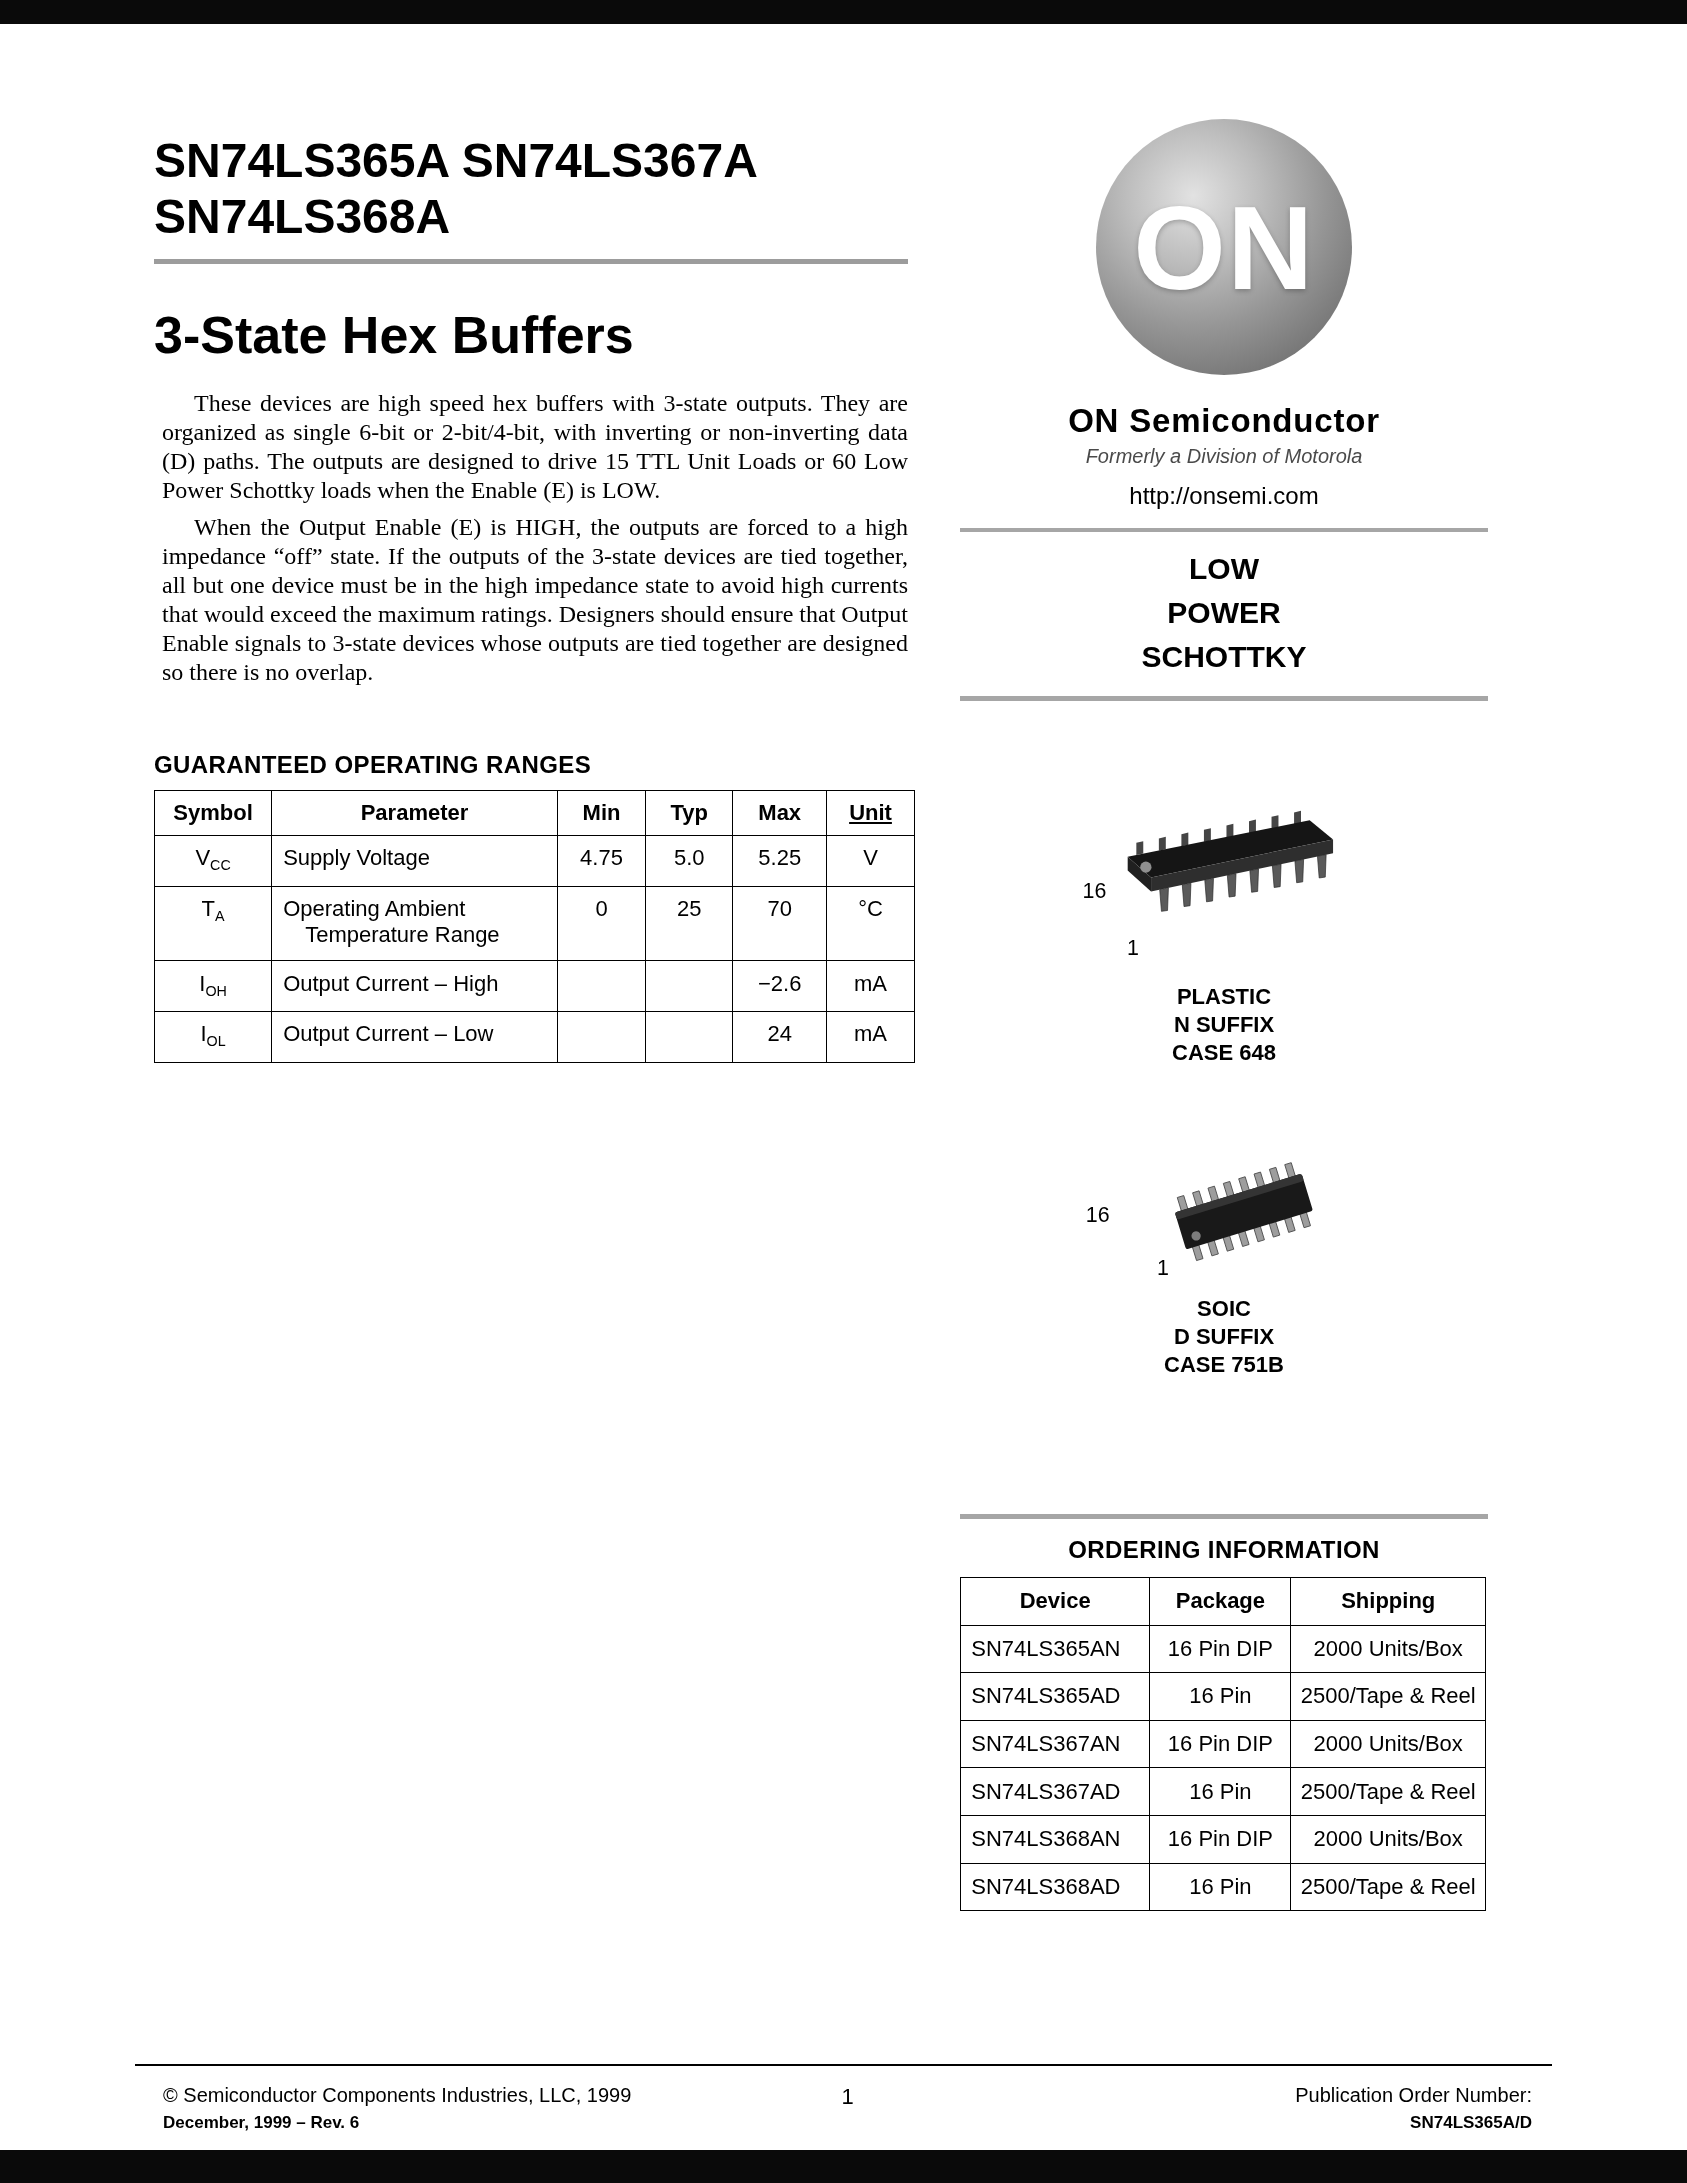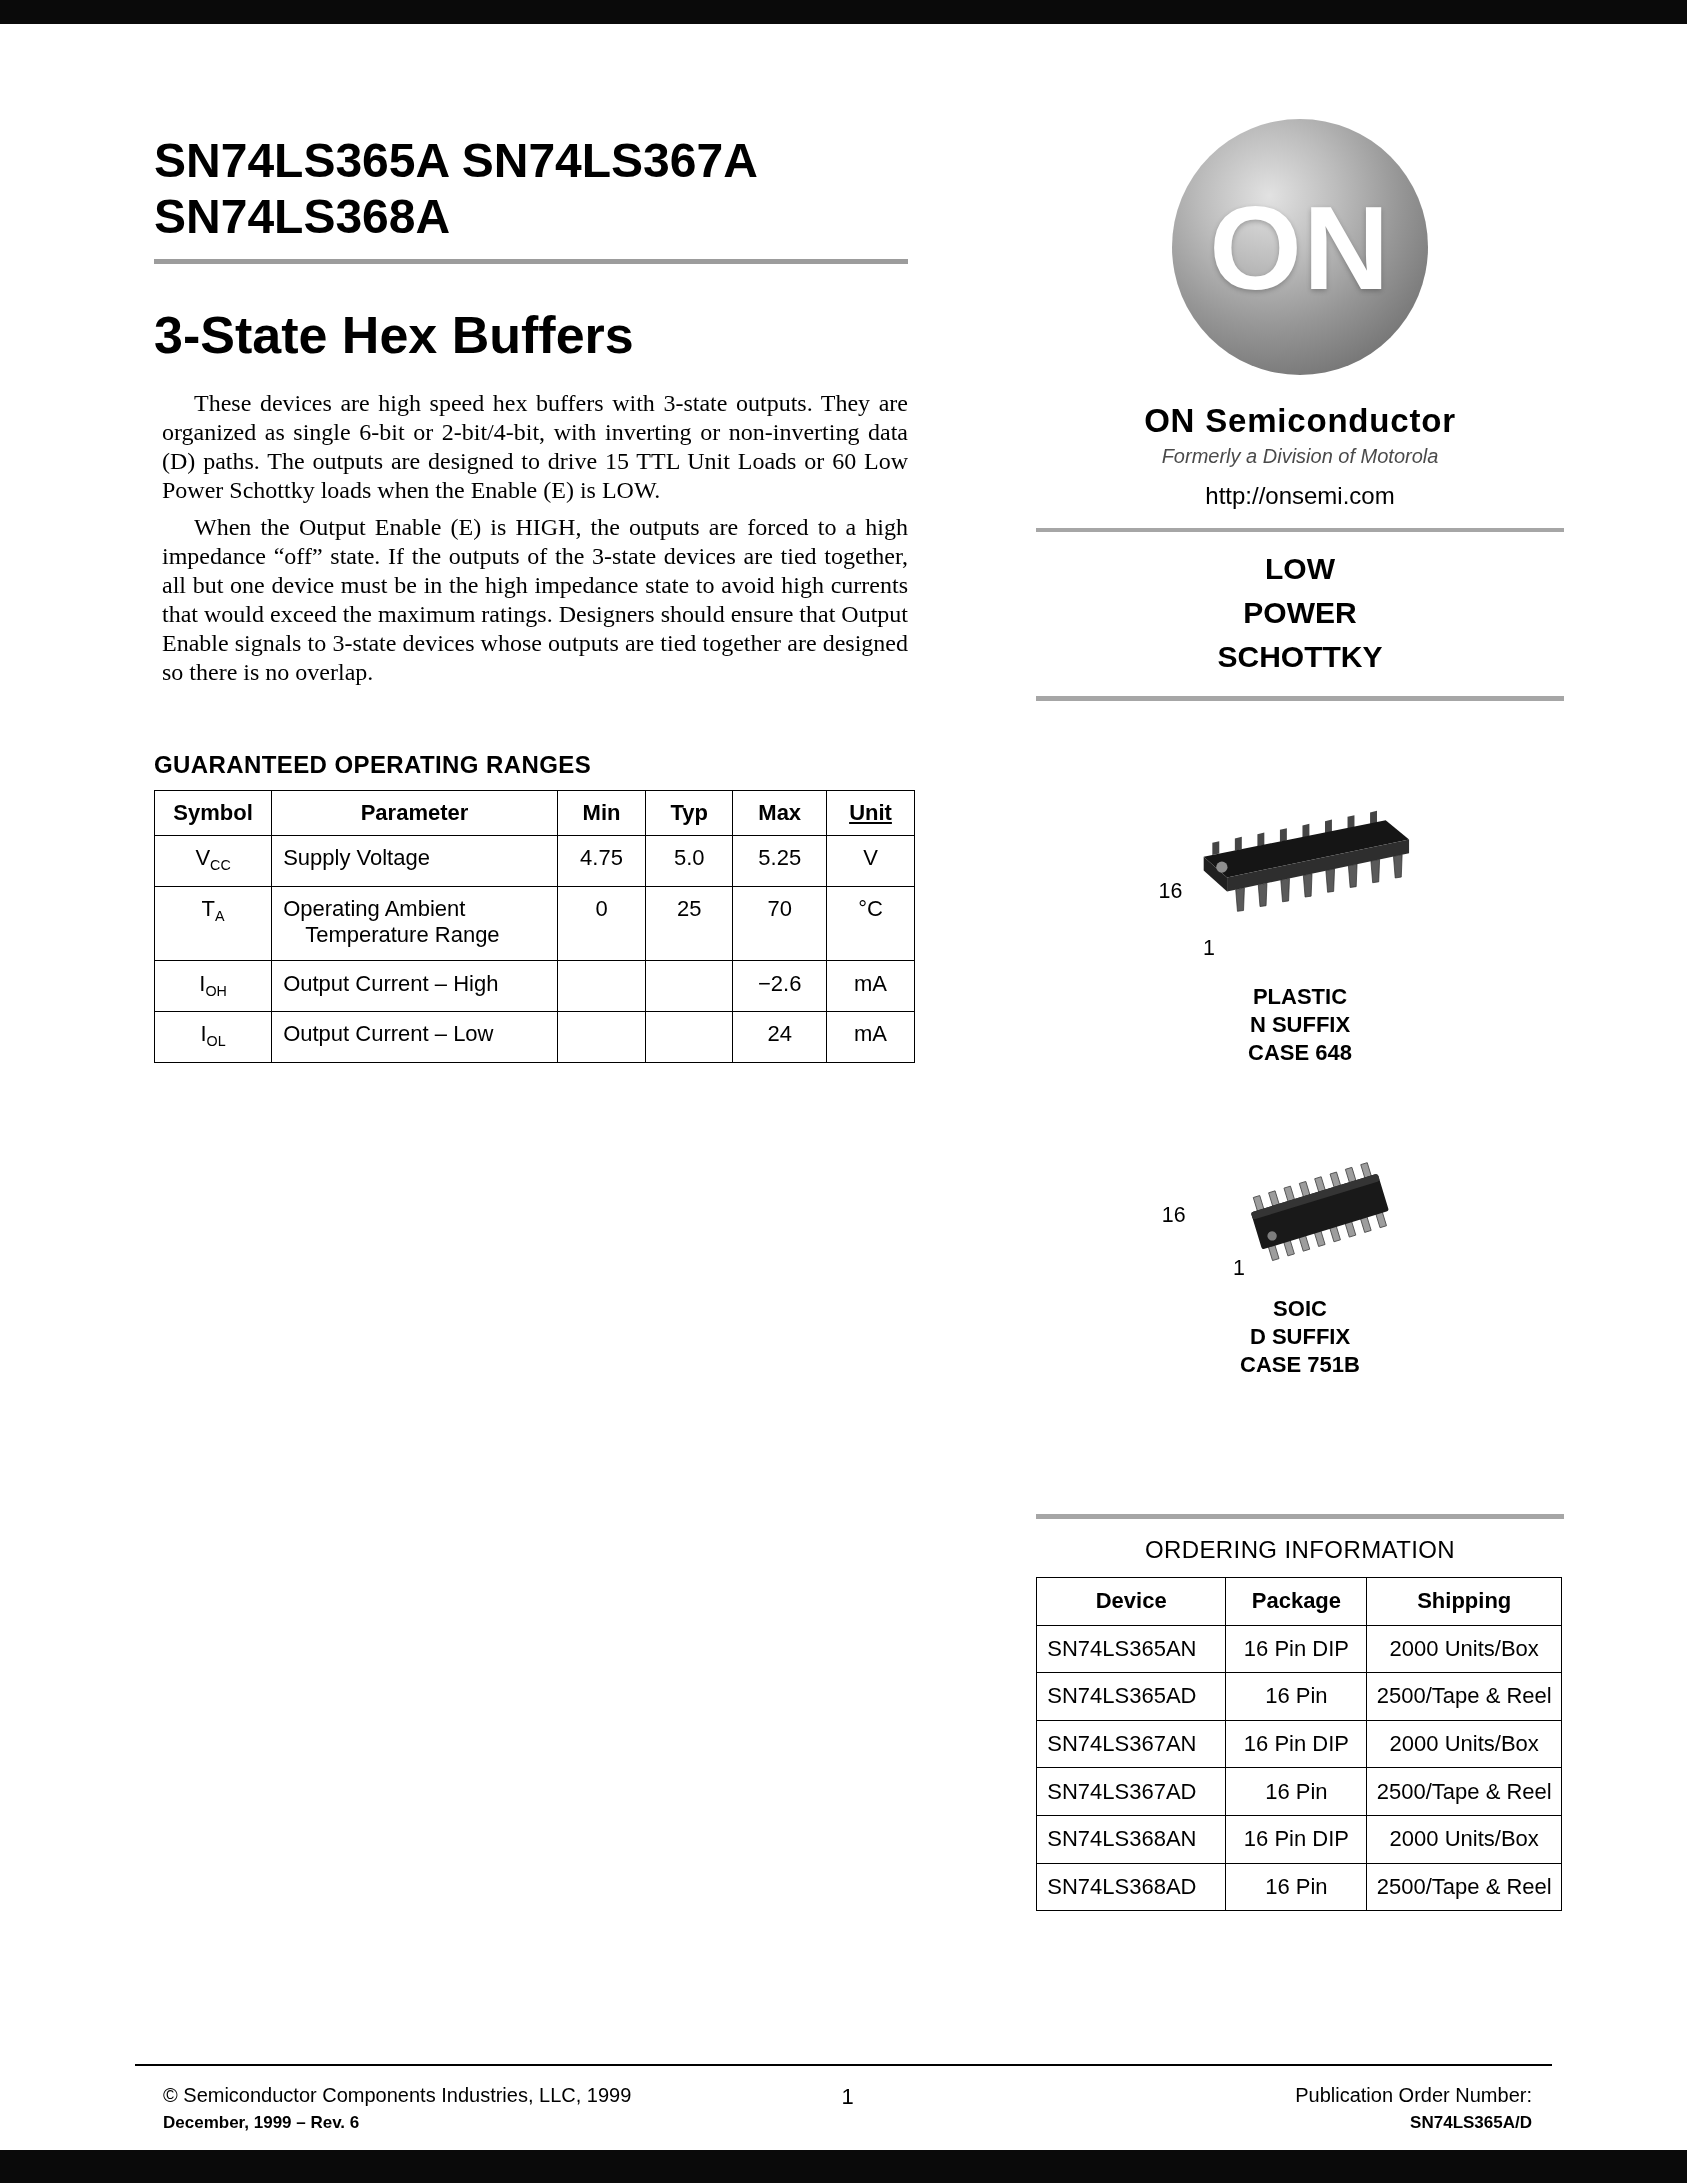--- a/index.html
+++ b/index.html
@@ -36,42 +36,42 @@
   table.gor td.param .line2{padding-left:22px;}
   table.gor .c-symbol{width:111px;}
   table.gor .c-param{width:295px;}
   table.gor .c-min{width:83px;}
   table.gor .c-typ{width:83px;}
   table.gor .c-max{width:89px;}
   table.gor .c-unit{width:83px;text-decoration:underline;}
   sub{font-size:0.65em;}
 
   
-  .right-col{position:absolute;left:1036px;top:119px;width:528px;text-align:center;}
+  .right-col{position:absolute;left:960px;top:119px;width:528px;text-align:center;}
   .on-logo{
     width:256px;height:256px;border-radius:50%;margin:0 auto;
     background:radial-gradient(circle at 38% 30%, #e2e2e2 0%, #bdbdbd 28%, #969696 55%, #787878 78%, #636363 100%);
     display:flex;align-items:center;justify-content:center;
   }
   .on-logo-text{
     color:#ffffff;font-size:119px;font-weight:bold;letter-spacing:1.6px;
     text-shadow:0 2.4px 4.8px rgba(0,0,0,0.25);
     font-family:"Liberation Sans",sans-serif;
   }
   .brand-name{margin-top:27px;font-size:33px;font-weight:bold;letter-spacing:0.8px;}
   .brand-tagline{margin-top:4.8px;font-size:20px;font-style:italic;color:#4a4a4a;}
   .brand-url{margin-top:14.3px;font-size:24px;font-weight:normal;}
   .rule{margin-top:17.5px;height:4.8px;background:#a6a6a6;}
   .family{margin-top:14.3px;font-size:30px;font-weight:bold;line-height:44px;}
   .pkg-figure{position:relative;width:286px;margin:0 auto;}
   .pkg-figure.dip{margin-top:102px;height:163px;}
   .pkg-figure.soic{margin-top:79px;height:131px;}
   .pin-label{position:absolute;font-size:21.4px;color:#000;}
   .pkg-caption{margin-top:17.5px;font-size:22px;font-weight:bold;line-height:28px;}
-  .ordering-heading{margin-top:17.5px;font-size:24px;font-weight:normal;letter-spacing:0.4px;}
+  .ordering-heading{margin-top:17.5px;font-size:24px;font-weight:bold;letter-spacing:0.4px;}
   table.ordering{margin-top:12.7px;border-collapse:collapse;width:526px;}
   table.ordering th, table.ordering td{border:1.6px solid #000;font-size:22px;}
   table.ordering th{font-weight:bold;text-align:center;padding:10.3px 4.8px;}
   table.ordering td{padding:10.3px 6.4px;text-align:center;}
   table.ordering td.dev{text-align:left;padding-left:10.3px;}
   table.ordering .c-dev{width:184px;}
   table.ordering .c-pkg{width:140px;}
   table.ordering .c-ship{width:202px;}
 
   

